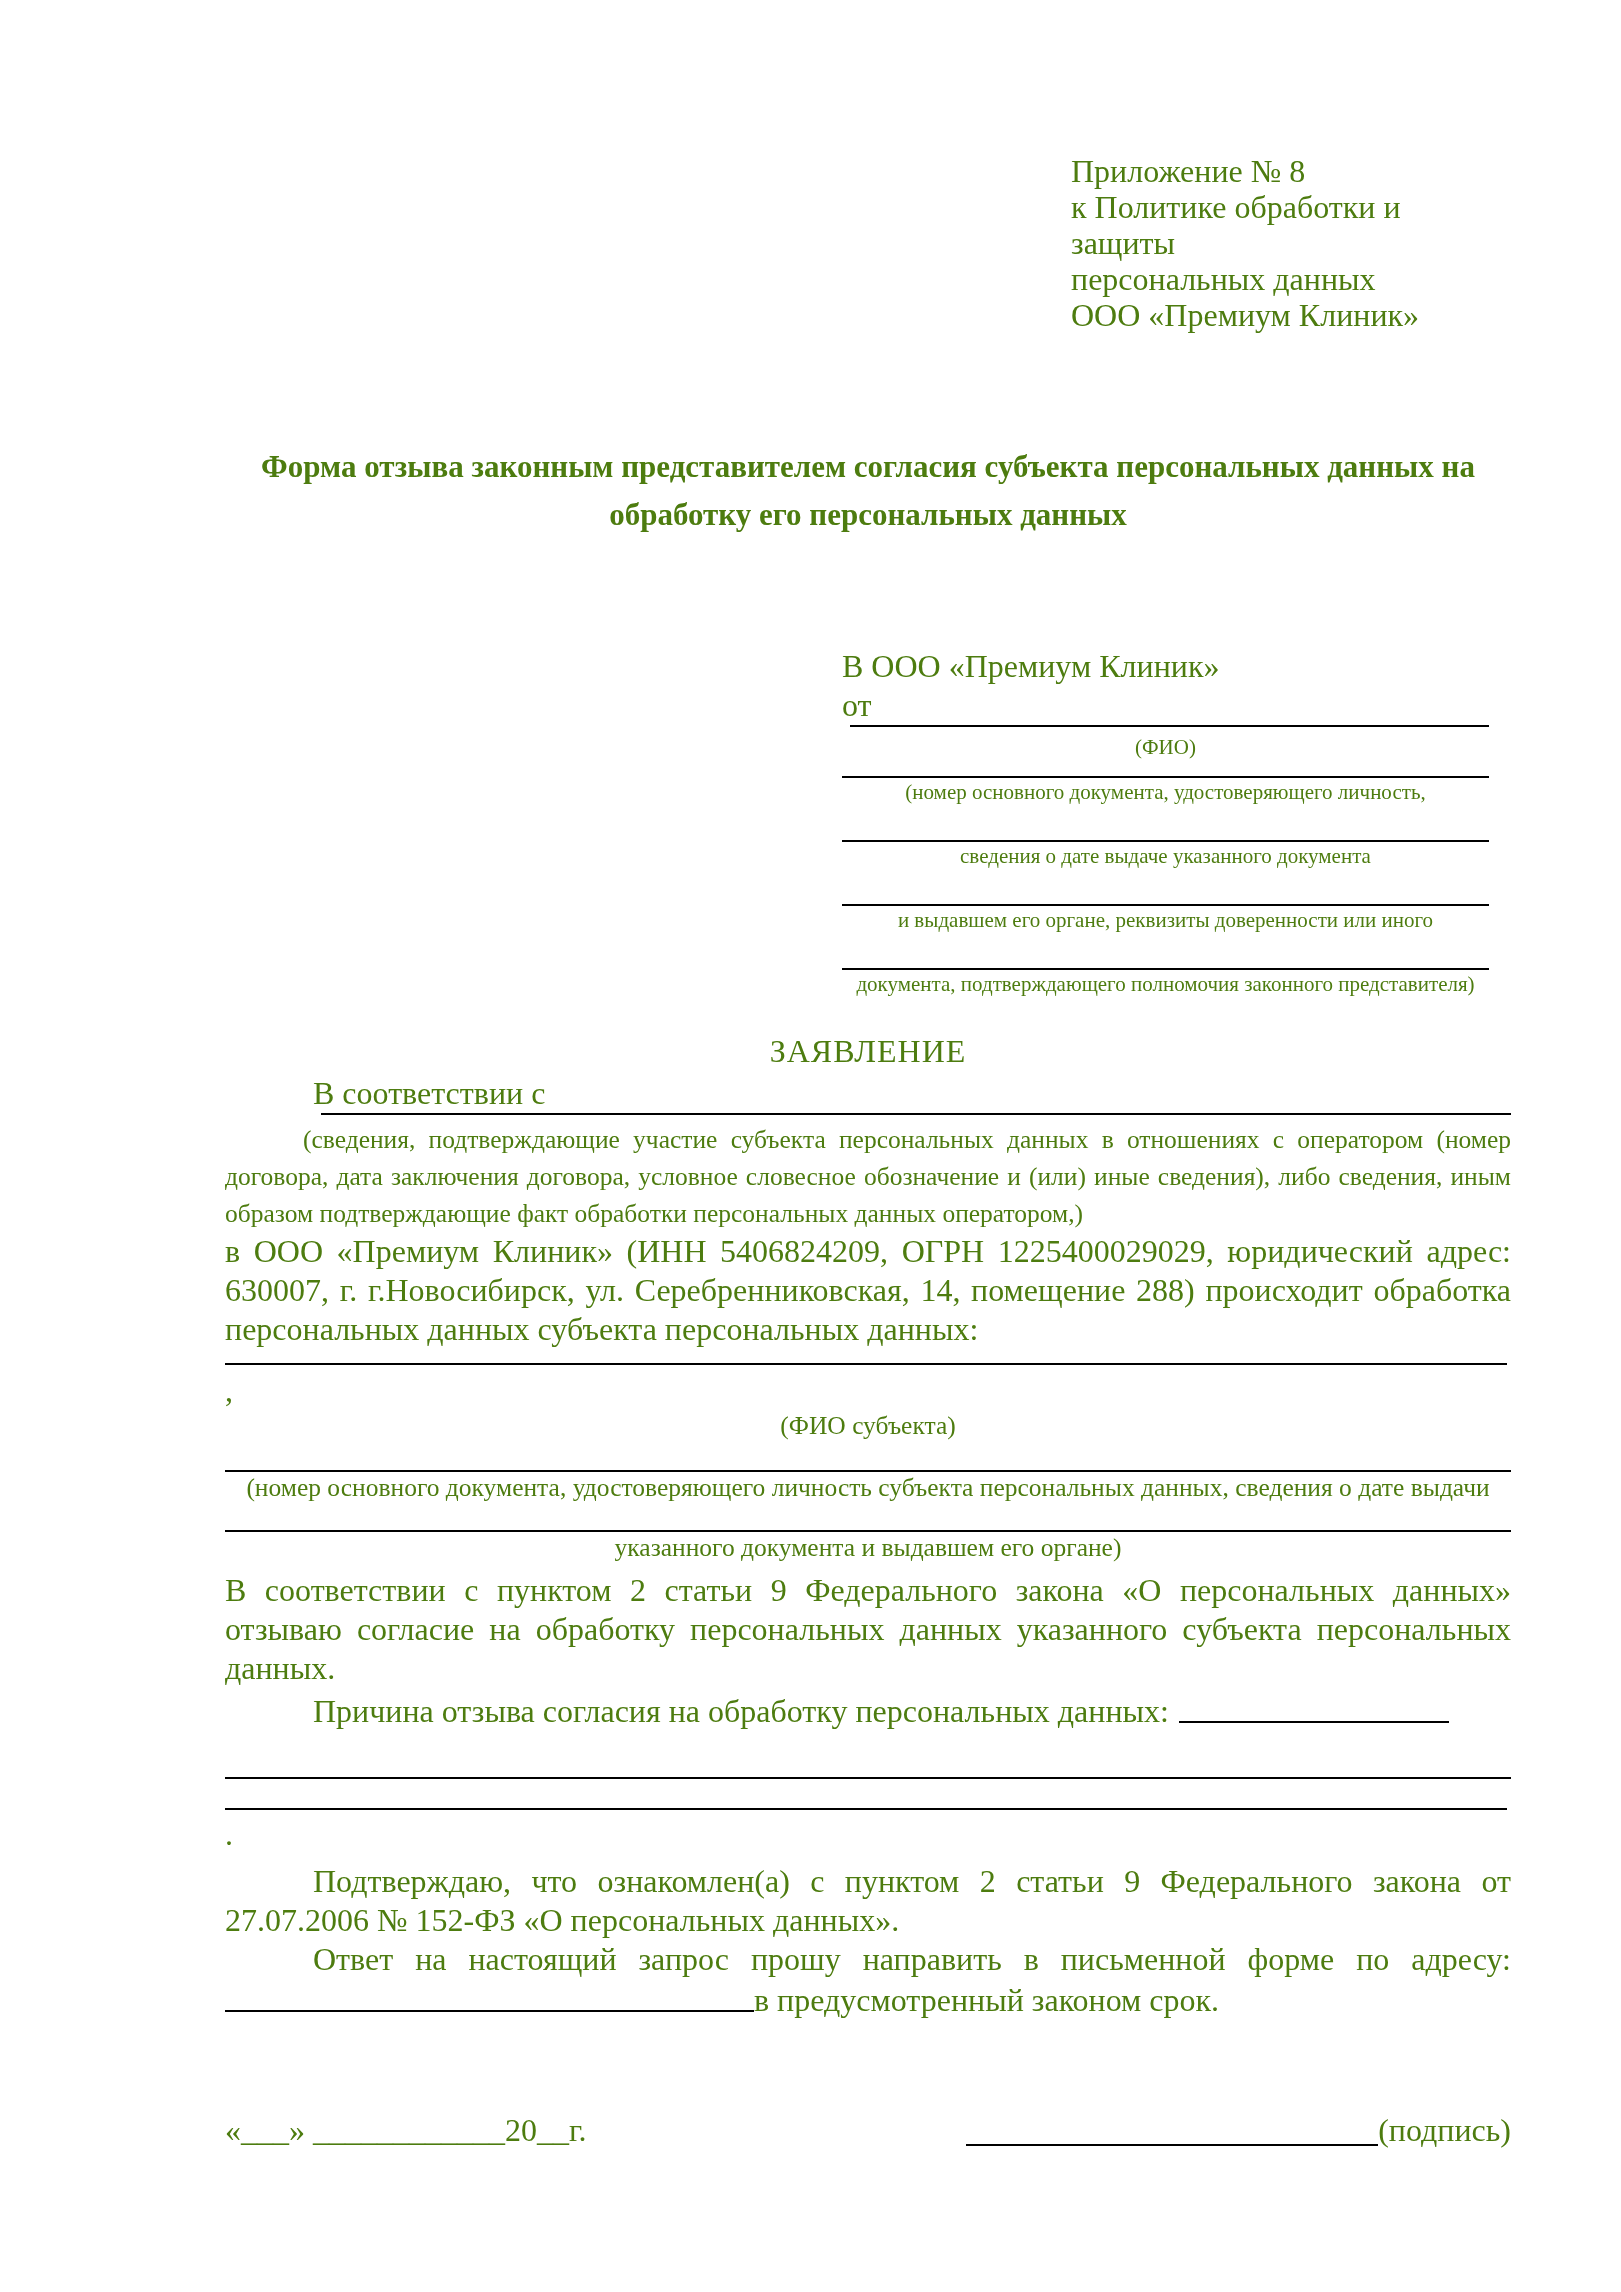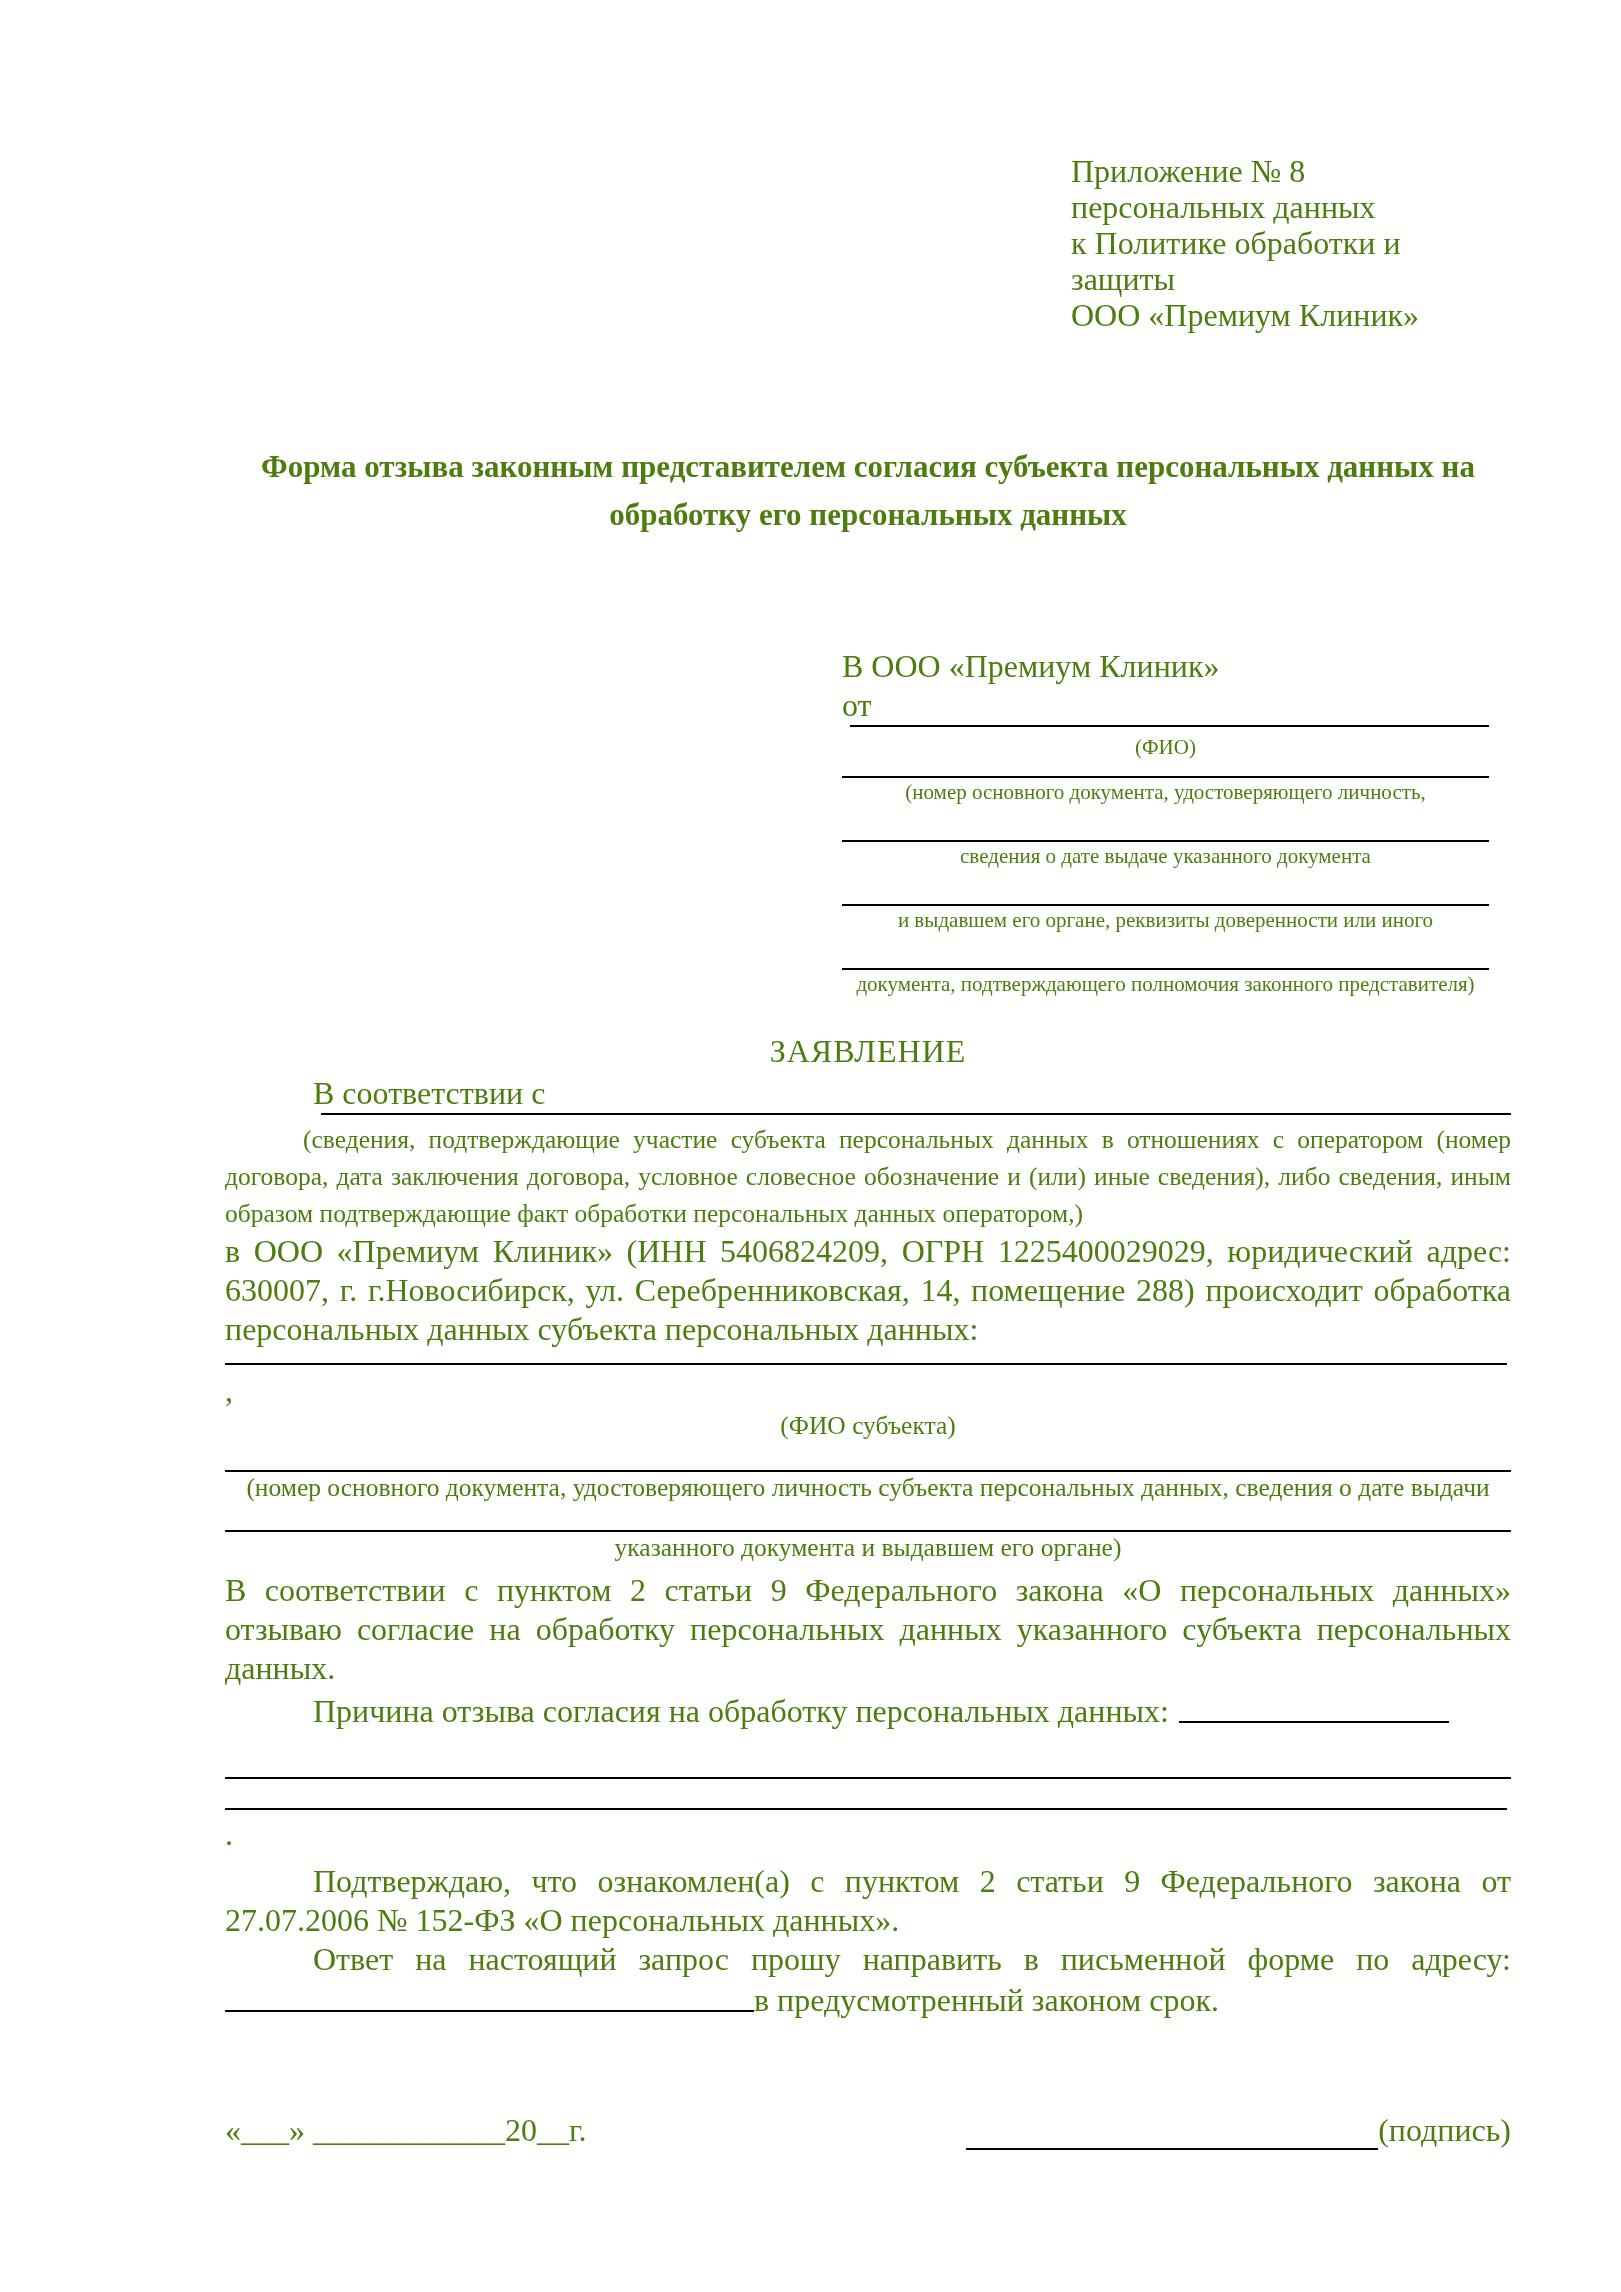--- a/index.html
+++ b/index.html
@@ -66,31 +66,31 @@
   .answer-r1 { margin-top: 45px; }
   .answer-r2 { margin-top: 29px; }
   .confirm-para { margin-top: 7.8px; }
   .reply-first { text-align: justify; text-align-last: justify; }
   .footer-row {
     margin-top: 90px;
     display: flex;
     justify-content: space-between;
     align-items: flex-end;
   }
-  .sig-group { display: flex; align-items: flex-end; }
+  .sig-group { display: flex; align-items: center; }
 </style>
 </head>
 <body>
 
 <div class="page">
 
   <div class="appendix">
     <div>Приложение № 8</div>
+    <div>к Политике обработки и защиты</div>
     <div>персональных данных</div>
-    <div>к Политике обработки и защиты</div>
     <div>ООО «Премиум Клиник»</div>
   </div>
 
   <div class="doc-title">Форма отзыва законным представителем согласия субъекта персональных данных на обработку его персональных данных</div>
 
   <div class="addressee">
     <div>В ООО «Премиум Клиник»</div>
     <div class="row">
       <span>от</span>
       <span class="fill gap-l"></span>

